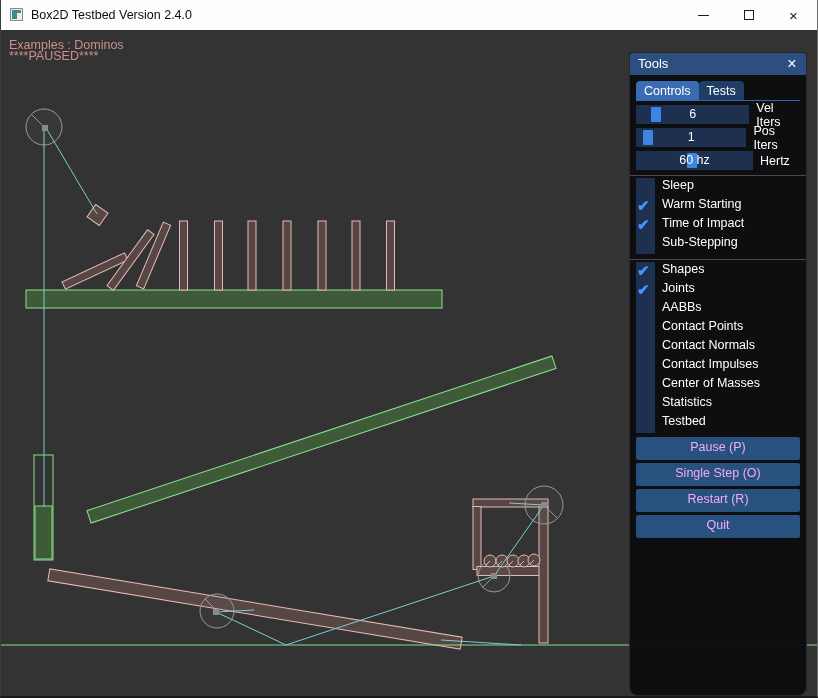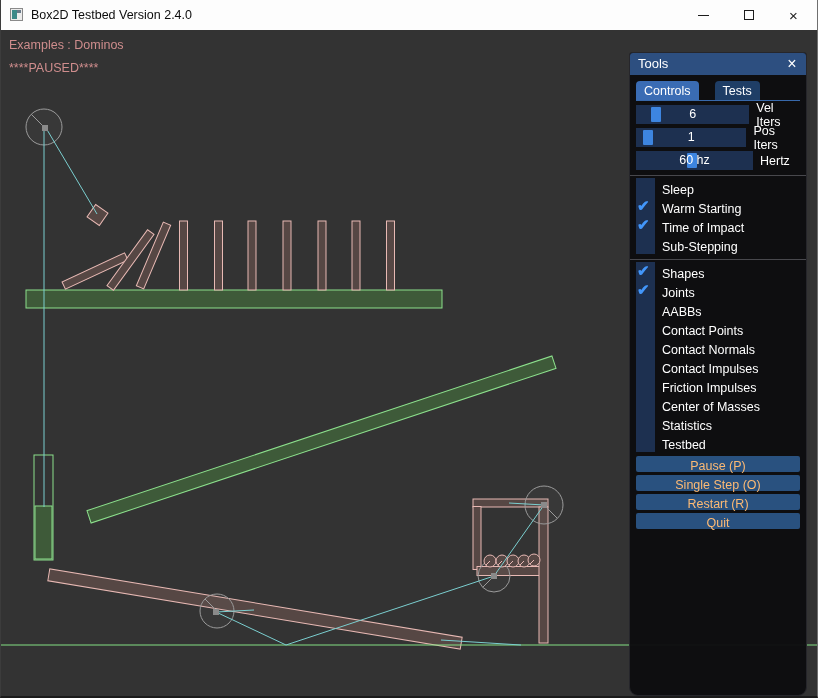--- a/index.html
+++ b/index.html
@@ -33,35 +33,35 @@
   .jline{stroke:var(--joint,#7bcfd0);fill:none;}
   .anchor{fill:#8a8a8a;}
   .groundline{stroke:var(--ground,#84e184);}
   
   .tools{position:absolute;left:628px;top:52px;width:178px;height:644px;z-index:20;
     background:rgba(13,13,16,0.97);border:1px solid #26262b;border-radius:3px 3px 9px 9px;}
   .tools-title{position:relative;height:22px;background:var(--accent-dark,#2d4f80);border-radius:3px 3px 0 0;
     color:#fff;font-size:13px;line-height:22px;padding-left:8px;}
   .tools-close{position:absolute;right:4px;top:0;width:20px;height:22px;text-align:center;color:#fff;font-size:16px;line-height:21px;}
   .tools-body{padding:5px 6px 0 6px;}
-  .tabbar{display:flex;gap:16px;height:20px;margin-top:1px;border-bottom:1px solid var(--accent,#3869ab);padding-left:0;}
+  .tabbar{display:flex;gap:0;height:20px;margin-top:1px;border-bottom:1px solid var(--accent,#3869ab);padding-left:0;}
   .tab{padding:0 8px;font-size:12.5px;color:#fff;line-height:20px;border-radius:4px 4px 0 0;background:#1f3e66;}
   .tab.active{background:#3a6cb4;}
   .srow{display:flex;align-items:center;height:19px;margin-top:4px;}
   .sframe{position:relative;width:117px;height:19px;background:var(--frame-bg,#1d3050);}
   .sgrab{position:absolute;top:2px;width:10px;height:15px;background:var(--grab,#3d85e0);border-radius:1px;}
   .sval{position:absolute;left:0;top:0;width:100%;text-align:center;color:#fff;font-size:12.5px;line-height:19px;}
   .slabel{margin-left:7px;color:#fff;font-size:12.5px;}
   .sep{height:1px;background:#48484d;margin:5px -6px 2px -6px;}
-  .crow{display:flex;align-items:flex-end;height:19px;}
+  .crow{display:flex;align-items:flex-start;height:19px;}
   .cbox{position:relative;width:19px;height:19px;background:var(--frame-bg,#1d3050);}
   .cbox .mark{position:absolute;left:1px;top:-1px;color:var(--check,#4296fa);font-size:15px;line-height:19px;font-weight:bold;}
   .clabel{margin-left:7px;color:#fff;font-size:12.5px;}
-  .pbtn{width:164px;height:16px;margin-top:3px;background:var(--button,#29517f);border-radius:2px;
-    color:#fdba74;font-size:12.5px;text-align:center;line-height:20px;}
+  .pbtn{width:164px;height:23px;margin-top:3px;background:var(--button,#29517f);border-radius:2px;
+    color:#f0abfc;font-size:12.5px;text-align:center;line-height:20px;}
   .btn-stack{margin-top:4px;}
 </style>
 </head>
 <body>
 
 <div class="window">
 
   <svg class="scene" id="scene-svg" width="818" height="698">
       <rect x="25" y="290" width="416" height="18" transform="rotate(0 233 299)" class="sh-static"></rect>
       <rect x="75.5" y="433" width="490" height="13" transform="rotate(-18.4 320.5 439.5)" class="sh-static"></rect>
@@ -110,21 +110,21 @@
       <line x1="493" y1="576" x2="543" y2="505" class="jline"></line>
       <line x1="508" y1="503" x2="543" y2="505" class="jline"></line>
       <line x1="440" y1="640" x2="520" y2="645" class="jline"></line>
       <rect x="41" y="125" width="6" height="6" class="anchor"></rect>
       <rect x="212" y="609" width="6" height="6" class="anchor"></rect>
       <rect x="540" y="502" width="6" height="6" class="anchor"></rect>
       <rect x="490" y="573" width="6" height="6" class="anchor"></rect>
     </svg>
 
   <div class="hud" style="top:38px;">Examples : Dominos</div>
-  <div class="hud" style="top:61px;">****PAUSED****</div>
+  <div class="hud" style="top:49px;">****PAUSED****</div>
   <div class="hud" style="top:704px;text-align:right;">18.0 ms</div>
 
   <div class="titlebar">
     <div class="app-icon">
         <span class="ic-b"></span>
         <span class="ic-a"></span>
       </div>
     <div class="win-title">Box2D Testbed Version 2.4.0</div>
     <div class="win-btn" style="left:680px;">
         <span class="glyph-min"></span>
@@ -218,24 +218,20 @@
           <div class="crow">
             <div class="cbox"></div>
             <span class="clabel">Contact Normals</span>
           </div>
           <div class="crow">
             <div class="cbox"></div>
             <span class="clabel">Contact Impulses</span>
           </div>
           <div class="crow">
             <div class="cbox"></div>
-            <span class="clabel">Friction Impulses</span>
-          </div>
-          <div class="crow">
-            <div class="cbox"></div>
             <span class="clabel">Center of Masses</span>
           </div>
           <div class="crow">
             <div class="cbox"></div>
             <span class="clabel">Statistics</span>
           </div>
           <div class="crow">
             <div class="cbox"></div>
             <span class="clabel">Testbed</span>
           </div>

